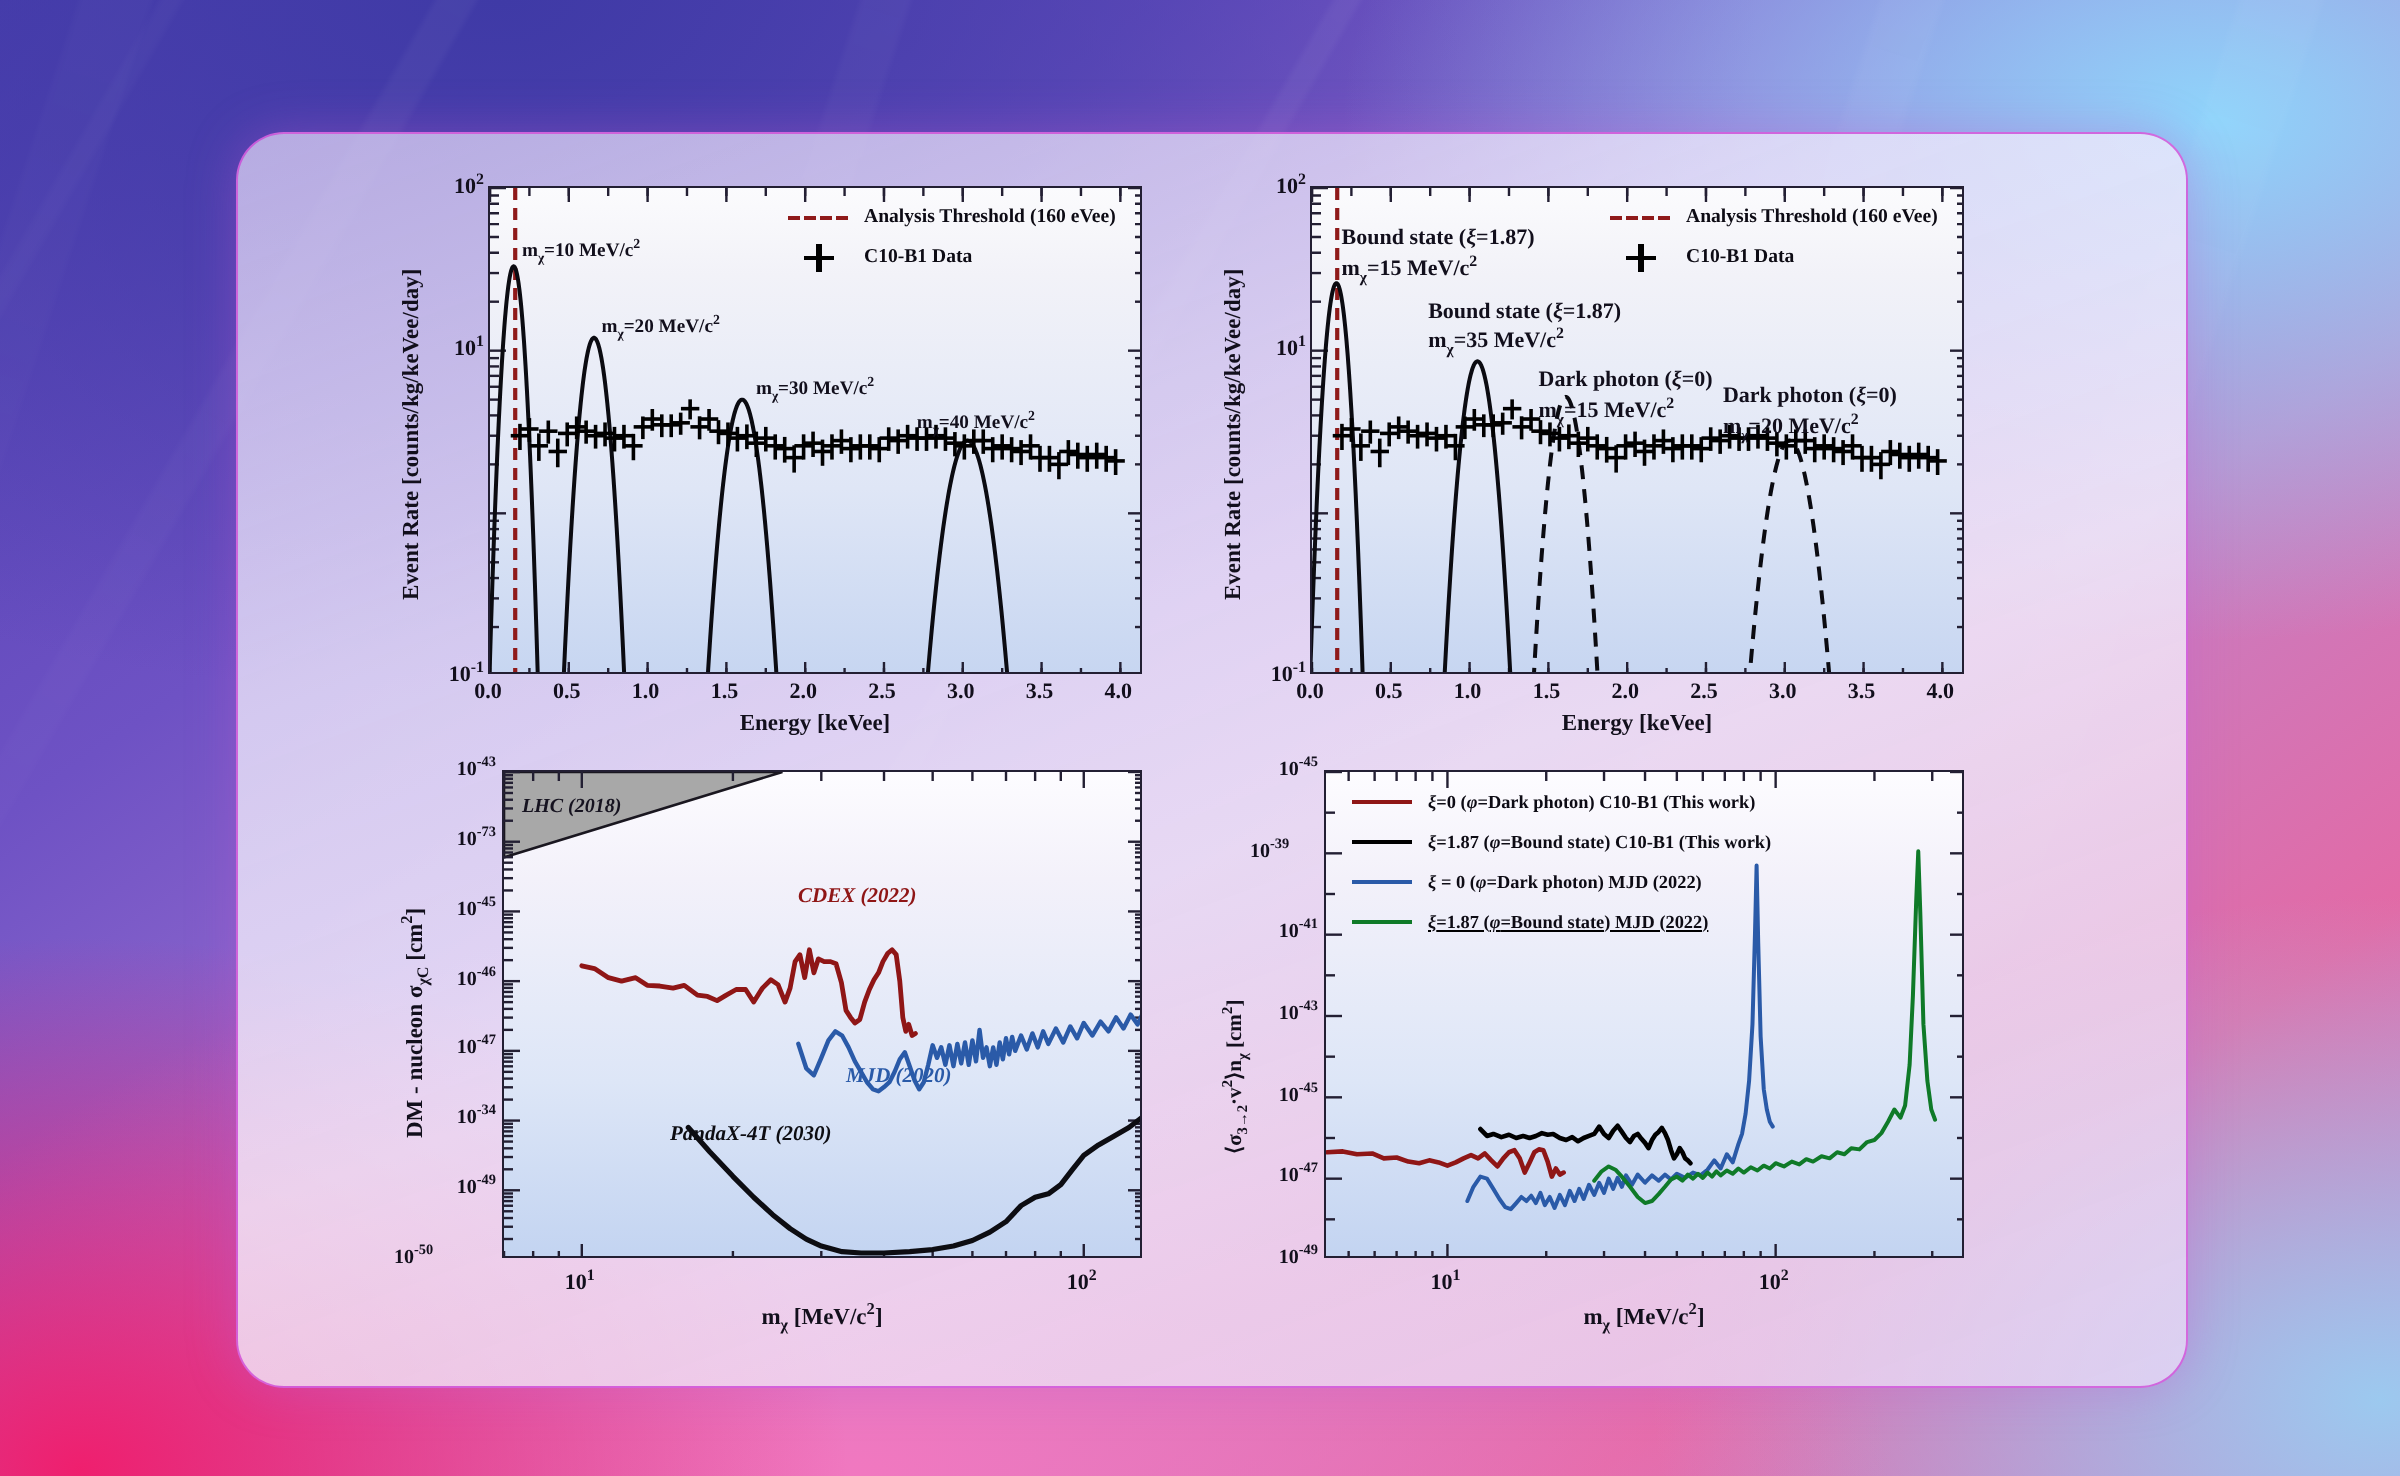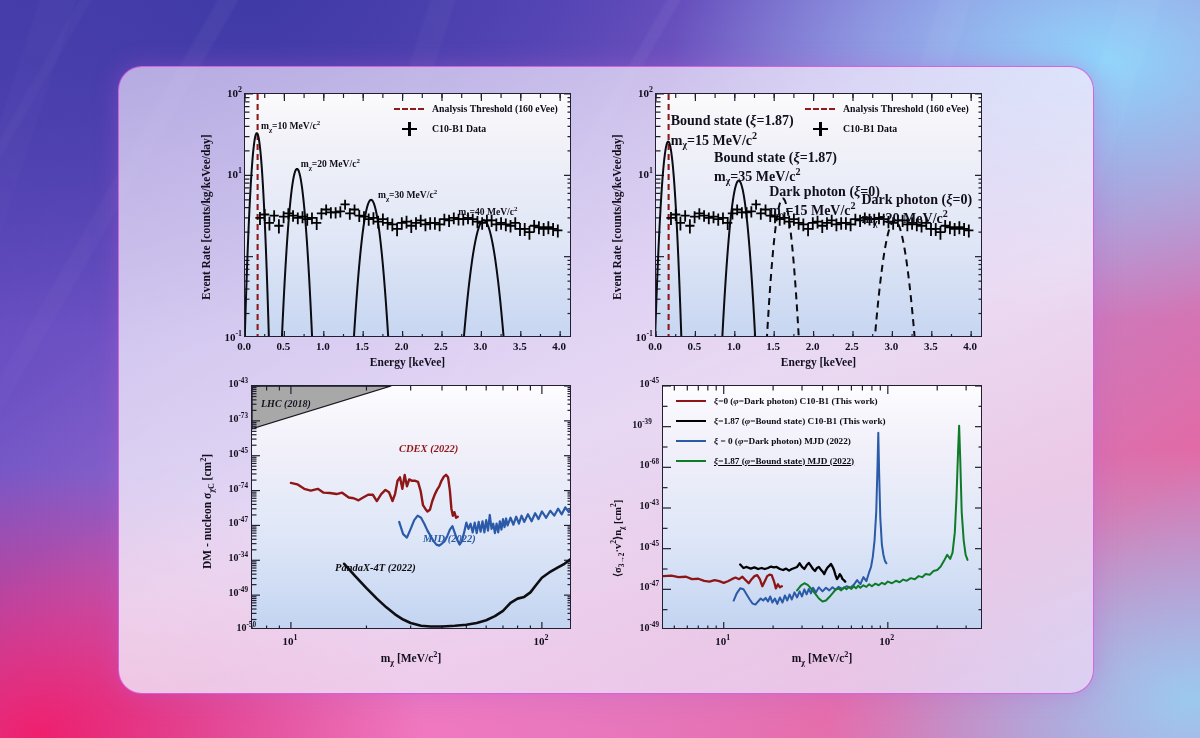--- a/index.html
+++ b/index.html
@@ -46,21 +46,21 @@
   .frame.sky{background:linear-gradient(to bottom,#fdfcff 0%,#f3f1fa 22%,#dde6f7 64%,#c3d4f1 100%);}
   .frame svg{position:absolute;left:0;top:0;}
 
   
   .lbl{position:absolute;color:#120f1c;font-family:"Liberation Serif",serif;
        font-weight:bold;white-space:nowrap;line-height:1.15;}
   .axlab{font-size:11.5px;}
   .ticklab{font-size:11px;font-weight:bold;}
   .ticklab.sm{font-size:10px;}
   .ann{font-size:9.6px;}
-  .ann2{font-size:14px;}
+  .ann2{font-size:11px;}
   .ylab{transform-origin:0 0;transform:rotate(-90deg);}
   sup{font-size:.72em;vertical-align:super;}
   sub{font-size:.70em;vertical-align:sub;}
 
   
   .legend{position:absolute;}
   .lrow{display:flex;align-items:center;height:15px;}
   .lkey{width:30px;height:0;border-top:2.4px solid #000;margin-right:8px;}
   .lkey.dash{border-top:2.4px dashed #8f1a1a;}
   .lkey.plus{border:none;width:30px;height:14px;position:relative;margin-right:8px;}
@@ -811,32 +811,32 @@
                 <line x1="0" y1="0" x2="8" y2="0"></line>
                 <line x1="320" y1="0" x2="312" y2="0"></line>
               </g>
               <path d="M38.90 96.90L45.25 98.30L52.22 102.83L58.77 104.57L65.81 102.83L71.61 106.66L77.89 107.01L84.54 108.06L90.13 106.66L96.74 111.54L101.75 112.24L106.54 114.33L111.13 111.54L116.08 108.75L120.81 108.75L124.84 115.03L129.21 108.06L133.42 103.87L137.02 106.31L140.51 115.03L143.05 108.06L145.54 94.81L147.97 91.33L150.35 102.83L152.68 88.89L154.95 100.39L157.19 93.42L160.09 94.81L163.27 94.81L166.02 95.86L168.71 105.27L171.00 119.21L173.25 122.70L175.45 125.49L177.92 123.74L180.32 115.03L182.68 108.75L184.99 103.87L187.25 100.39L189.46 94.81L191.90 90.63L194.02 88.89L196.10 91.33L197.89 104.57L199.40 122.70L200.89 129.67L202.36 126.18L204.05 131.76L205.71 130.71" fill="none" stroke="#8f1616" stroke-width="2.4" stroke-linejoin="round" stroke-linecap="round"></path>
               <path d="M147.17 135.94L151.13 148.14L154.95 151.63L158.65 142.91L162.22 134.20L165.68 129.67L169.04 131.76L172.29 137.69L175.45 144.66L178.52 149.89L181.51 155.11L184.42 158.60L187.25 159.65L190.01 157.55L192.70 155.11L195.33 149.89L197.89 143.61L200.40 140.13L202.85 147.10L205.24 154.07L207.59 158.60L209.88 155.11L212.13 146.40L214.33 136.64L216.49 142.91L218.60 137.69L220.68 146.40L222.72 136.64L224.72 147.10L226.68 135.94L228.61 145.70L230.51 135.25L232.37 146.40L234.20 134.20L236.00 144.66L237.78 128.97L239.52 142.91L241.24 137.69L242.93 147.10L244.59 137.69L246.23 146.40L247.85 135.25L249.44 143.61L251.00 133.15L252.55 141.17L254.08 132.46L255.58 139.43L258.53 131.76L261.39 138.73L264.19 130.71L266.91 137.69L269.57 129.67L272.17 135.94L275.95 128.27L279.60 135.25L283.14 127.23L286.56 133.15L289.88 125.49L294.16 131.76L298.27 124.79L302.24 129.67L306.06 122.70L309.76 128.27L313.33 121.30L316.79 126.18L320.14 119.21L323.40 123.74" fill="none" stroke="#2a5aa8" stroke-width="2.2" stroke-linejoin="round" stroke-linecap="round"></path>
               <path d="M92.16 177.77L102.97 189.97L114.45 202.17L124.84 212.63L134.33 221.34L143.05 228.31L151.13 233.54L158.65 237.03L169.04 239.82L178.52 240.51L190.01 240.51L202.85 239.82L214.33 238.77L224.72 237.03L234.20 234.24L242.93 230.06L251.00 224.83L258.53 216.81L265.56 212.63L272.17 210.89L278.40 206.35L284.29 198.69L289.88 191.71L297.26 186.49L305.12 181.95L312.45 177.77L319.32 172.54L323.40 170.10" fill="none" stroke="#0d0d12" stroke-width="2.6" stroke-linejoin="round" stroke-linecap="round"></path>
             </svg>
           </div>
           <div class="lbl lhc-text" style="left:142px;top:331px;">LHC (2018)</div>
           <div class="lbl" style="left:280px;top:376px;font-style:italic;font-size:10.5px;color:#8f1616;">CDEX (2022)</div>
-          <div class="lbl" style="left:304px;top:466px;font-style:italic;font-size:10.5px;color:#2a5aa8;">MJD (2022)</div>
-          <div class="lbl" style="left:216px;top:495px;font-style:italic;font-size:10.5px;color:#0d0d12;">PandaX-4T (2022)</div>
+          <div class="lbl" style="left:304px;top:466px;font-style:italic;font-size:10.5px;color:#2a5aa8;">MJD (2020)</div>
+          <div class="lbl" style="left:216px;top:495px;font-style:italic;font-size:10.5px;color:#0d0d12;">PandaX-4T (2030)</div>
           <div class="lbl ticklab" style="left:156.90196078431373px;top:566px;width:28px;text-align:center;">10<sup>1</sup></div>
           <div class="lbl ticklab" style="left:407.88235294117646px;top:566px;width:28px;text-align:center;">10<sup>2</sup></div>
           <div class="lbl ticklab sm" style="left:95px;top:310px;width:34px;text-align:right;">10<sup>-43</sup></div>
           <div class="lbl ticklab sm" style="left:95px;top:344.8571428571429px;width:34px;text-align:right;">10<sup>-73</sup></div>
           <div class="lbl ticklab sm" style="left:95px;top:379.7142857142857px;width:34px;text-align:right;">10<sup>-45</sup></div>
-          <div class="lbl ticklab sm" style="left:95px;top:414.57142857142856px;width:34px;text-align:right;">10<sup>-74</sup></div>
+          <div class="lbl ticklab sm" style="left:95px;top:414.57142857142856px;width:34px;text-align:right;">10<sup>-46</sup></div>
           <div class="lbl ticklab sm" style="left:95px;top:449.42857142857144px;width:34px;text-align:right;">10<sup>-47</sup></div>
           <div class="lbl ticklab sm" style="left:95px;top:484.2857142857143px;width:34px;text-align:right;">10<sup>-34</sup></div>
           <div class="lbl ticklab sm" style="left:95px;top:519.1428571428571px;width:34px;text-align:right;">10<sup>-49</sup></div>
-          <div class="lbl ticklab sm" style="left:103px;top:554px;width:34px;text-align:right;">10<sup>-50</sup></div>
+          <div class="lbl ticklab sm" style="left:78px;top:554px;width:34px;text-align:left;">10<sup>-50</sup></div>
           <div class="lbl axlab" style="left:247px;top:583px;width:90px;text-align:center;">m<sub>χ</sub> [MeV/c<sup>2</sup>]</div>
           <div class="lbl axlab ylab" style="left:80px;top:502px;">DM - nucleon σ<sub>χC</sub> [cm<sup>2</sup>]</div>
         </div>
         <div class="panel" style="left:0;top:0;">
           <div class="frame sky" style="left:543px;top:318px;width:320px;height:244px;">
             <svg width="320" height="244" viewBox="0 0 320 244">
               <g stroke="#231f33" stroke-width="1.2">
                 <line x1="60.717948717948715" y1="244" x2="60.717948717948715" y2="236"></line>
                 <line x1="60.717948717948715" y1="0" x2="60.717948717948715" y2="8"></line>
                 <line x1="224.82051282051282" y1="244" x2="224.82051282051282" y2="236"></line>
@@ -918,22 +918,22 @@
               <span class="ltxt lt-sm"><i>ξ</i> = 0 (<i>φ</i>=Dark photon) MJD (2022)</span>
             </div>
             <div class="lrow" style="margin-bottom:5px;text-decoration:underline;">
               <div class="lkey" style="border-top-color:#0f7a28;"></div>
               <span class="ltxt lt-sm"><i>ξ</i>=1.87 (<i>φ</i>=Bound state) MJD (2022)</span>
             </div>
           </div>
           <div class="lbl ticklab" style="left:589.7179487179487px;top:566px;width:28px;text-align:center;">10<sup>1</sup></div>
           <div class="lbl ticklab" style="left:753.8205128205128px;top:566px;width:28px;text-align:center;">10<sup>2</sup></div>
           <div class="lbl ticklab sm" style="left:506px;top:310px;width:34px;text-align:right;">10<sup>-45</sup></div>
-          <div class="lbl ticklab sm" style="left:506px;top:350.66666666666663px;width:34px;text-align:center;">10<sup>-39</sup></div>
-          <div class="lbl ticklab sm" style="left:506px;top:391.33333333333337px;width:34px;text-align:right;">10<sup>-68</sup></div>
+          <div class="lbl ticklab sm" style="left:506px;top:350.66666666666663px;width:34px;text-align:left;">10<sup>-39</sup></div>
+          <div class="lbl ticklab sm" style="left:506px;top:391.33333333333337px;width:34px;text-align:right;">10<sup>-41</sup></div>
           <div class="lbl ticklab sm" style="left:506px;top:432px;width:34px;text-align:right;">10<sup>-43</sup></div>
           <div class="lbl ticklab sm" style="left:506px;top:472.6666666666667px;width:34px;text-align:right;">10<sup>-45</sup></div>
           <div class="lbl ticklab sm" style="left:506px;top:513.3333333333334px;width:34px;text-align:right;">10<sup>-47</sup></div>
           <div class="lbl ticklab sm" style="left:506px;top:554px;width:34px;text-align:right;">10<sup>-49</sup></div>
           <div class="lbl axlab" style="left:658px;top:583px;width:90px;text-align:center;">m<sub>χ</sub> [MeV/c<sup>2</sup>]</div>
           <div class="lbl axlab ylab" style="left:491px;top:510px;font-size:10.5px;">⟨σ<sub>3→2</sub>·v<sup>2</sup>⟩n<sub>χ</sub> [cm<sup>2</sup>]</div>
         </div>
       </div>
   </div>
 </div>

